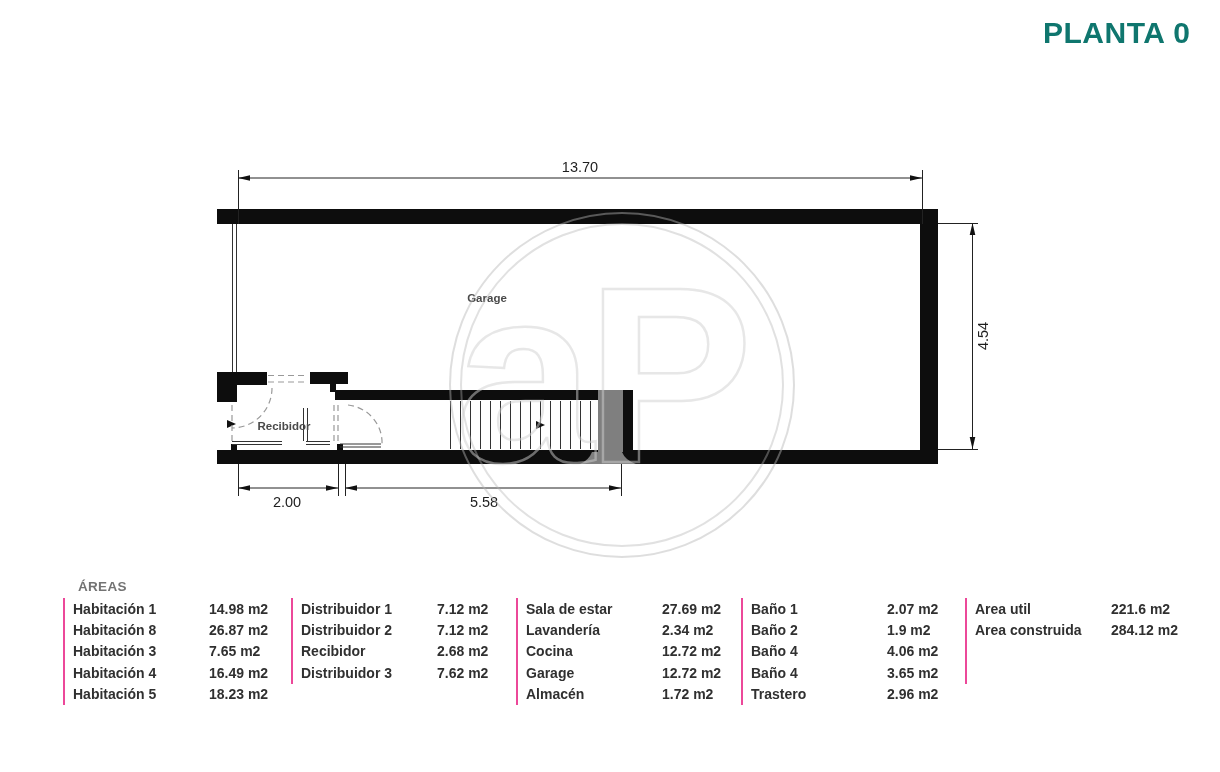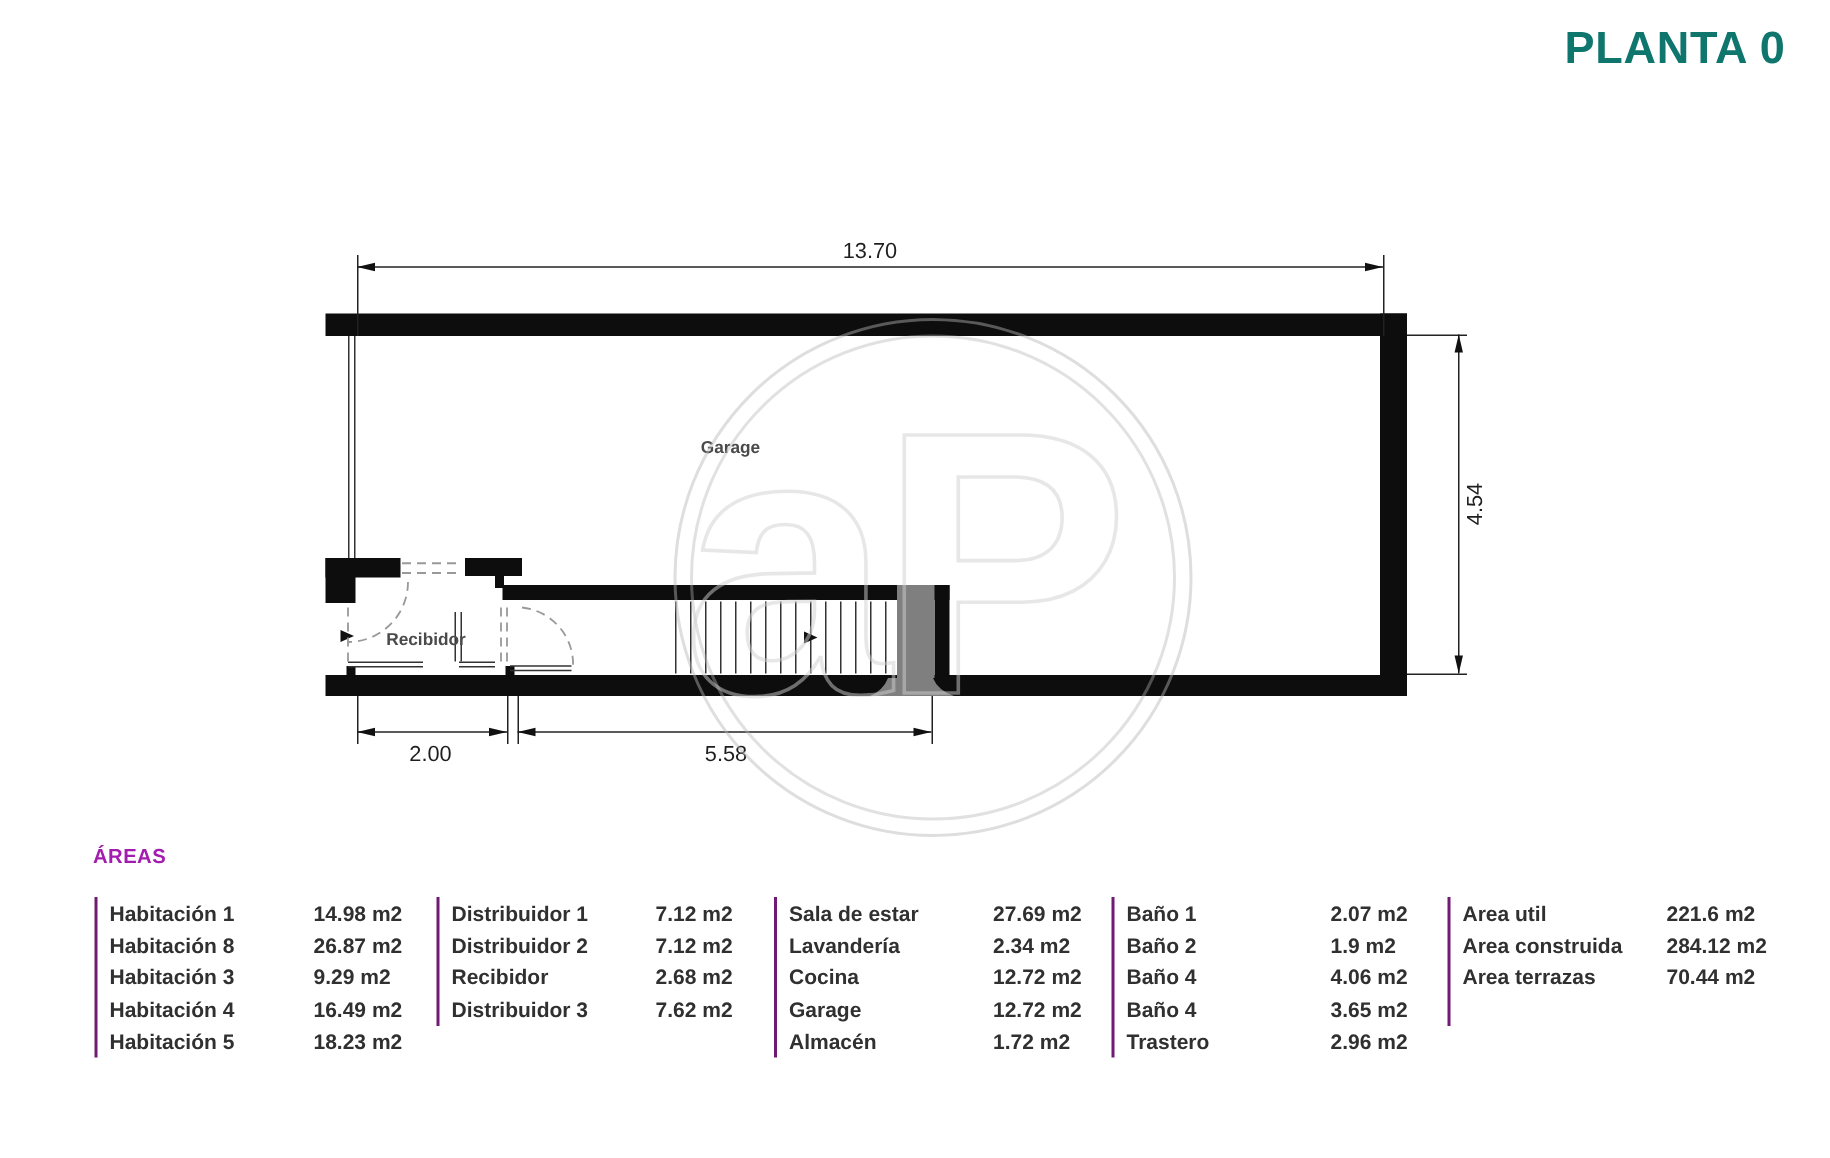--- a/index.html
+++ b/index.html
@@ -6,26 +6,26 @@
   body {
     width:1220px; height:772px; position:relative; overflow:hidden;
     background:#ffffff; font-family:"Liberation Sans", sans-serif;
   }
   .title {
     position:absolute; left:1043px; top:16px; margin:0;
     font-size:30px; font-weight:bold; color:#0f766e; letter-spacing:.5px;
   }
   svg.plan { position:absolute; left:0; top:0; }
   .areas-heading {
-    position:absolute; left:62px; top:563px; margin:0;
-    font-size:13.5px; font-weight:bold; color:#a21caf; letter-spacing:.3px;
+    position:absolute; left:62px; top:563px; margin:16px;
+    font-size:13.5px; font-weight:bold; color:#737373; letter-spacing:.3px;
   }
   .agroup {
     position:absolute; top:598px; width:224px; box-sizing:border-box;
-    border-left:2px solid #701a75; padding:1px 0 0 8px;
+    border-left:2px solid #ec4899; padding:1px 0 0 8px;
   }
   .g1{left:63px} .g2{left:291px} .g3{left:516px} .g4{left:741px}
   .g5{left:965px; min-height:86px; width:232px}
   .arow { height:21.2px; line-height:21.2px; white-space:nowrap;
           font-size:14px; font-weight:bold; color:#303030; }
   .lbl { display:inline-block; width:136px; }
   .val { display:inline-block; }
 </style>
 </head>
 <body>
@@ -137,21 +137,21 @@
     <circle cx="622" cy="385" r="161" stroke="#b5b5b5" stroke-opacity="0.40" stroke-width="2"></circle>
     <text x="600" y="462" font-size="250" font-weight="bold" text-anchor="middle" stroke="#cfcfcf" stroke-opacity="0.5" stroke-width="2.4" letter-spacing="-8">aP</text>
   </g>
 </svg>
 
 <h2 class="areas-heading">ÁREAS</h2>
 
 <div class="agroup g1">
   <div class="arow"><span class="lbl">Habitación 1</span><span class="val">14.98 m2</span></div>
   <div class="arow"><span class="lbl">Habitación 8</span><span class="val">26.87 m2</span></div>
-  <div class="arow"><span class="lbl">Habitación 3</span><span class="val">9.29 m2</span></div>
+  <div class="arow"><span class="lbl">Habitación 3</span><span class="val">7.65 m2</span></div>
   <div class="arow"><span class="lbl">Habitación 4</span><span class="val">16.49 m2</span></div>
   <div class="arow"><span class="lbl">Habitación 5</span><span class="val">18.23 m2</span></div>
 </div>
 
 <div class="agroup g2">
   <div class="arow"><span class="lbl">Distribuidor 1</span><span class="val">7.12 m2</span></div>
   <div class="arow"><span class="lbl">Distribuidor 2</span><span class="val">7.12 m2</span></div>
   <div class="arow"><span class="lbl">Recibidor</span><span class="val">2.68 m2</span></div>
   <div class="arow"><span class="lbl">Distribuidor 3</span><span class="val">7.62 m2</span></div>
 </div>
@@ -168,14 +168,13 @@
   <div class="arow"><span class="lbl">Baño 1</span><span class="val">2.07 m2</span></div>
   <div class="arow"><span class="lbl">Baño 2</span><span class="val">1.9 m2</span></div>
   <div class="arow"><span class="lbl">Baño 4</span><span class="val">4.06 m2</span></div>
   <div class="arow"><span class="lbl">Baño 4</span><span class="val">3.65 m2</span></div>
   <div class="arow"><span class="lbl">Trastero</span><span class="val">2.96 m2</span></div>
 </div>
 
 <div class="agroup g5">
   <div class="arow"><span class="lbl">Area util</span><span class="val">221.6 m2</span></div>
   <div class="arow"><span class="lbl">Area construida</span><span class="val">284.12 m2</span></div>
-  <div class="arow"><span class="lbl">Area terrazas</span><span class="val">70.44 m2</span></div>
 </div>
 
 </body></html>

